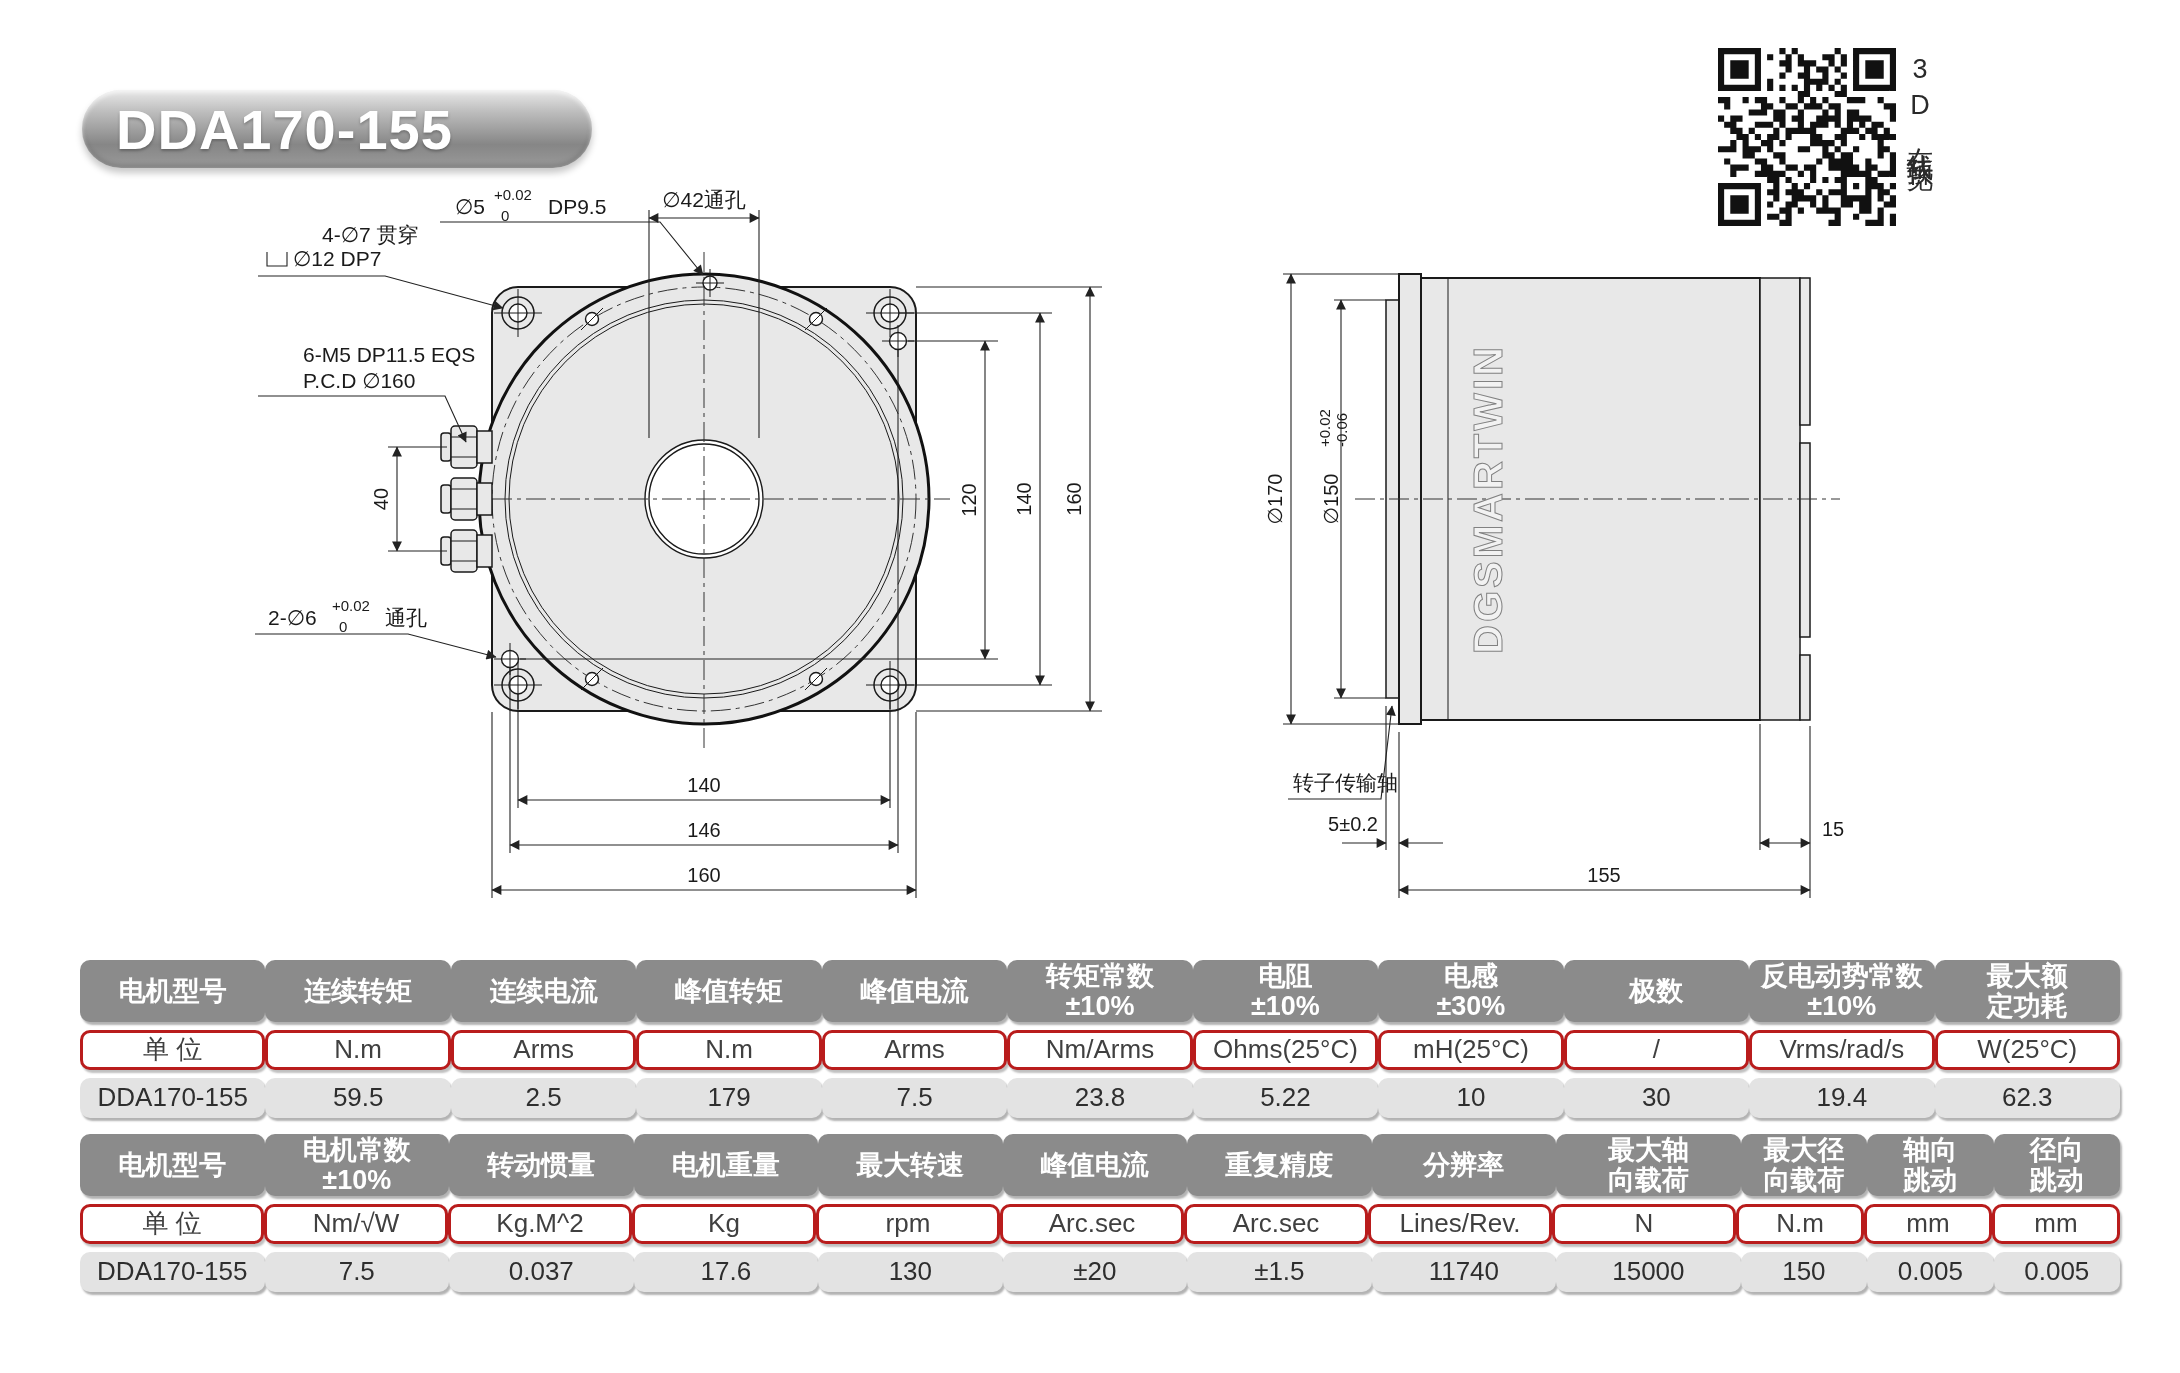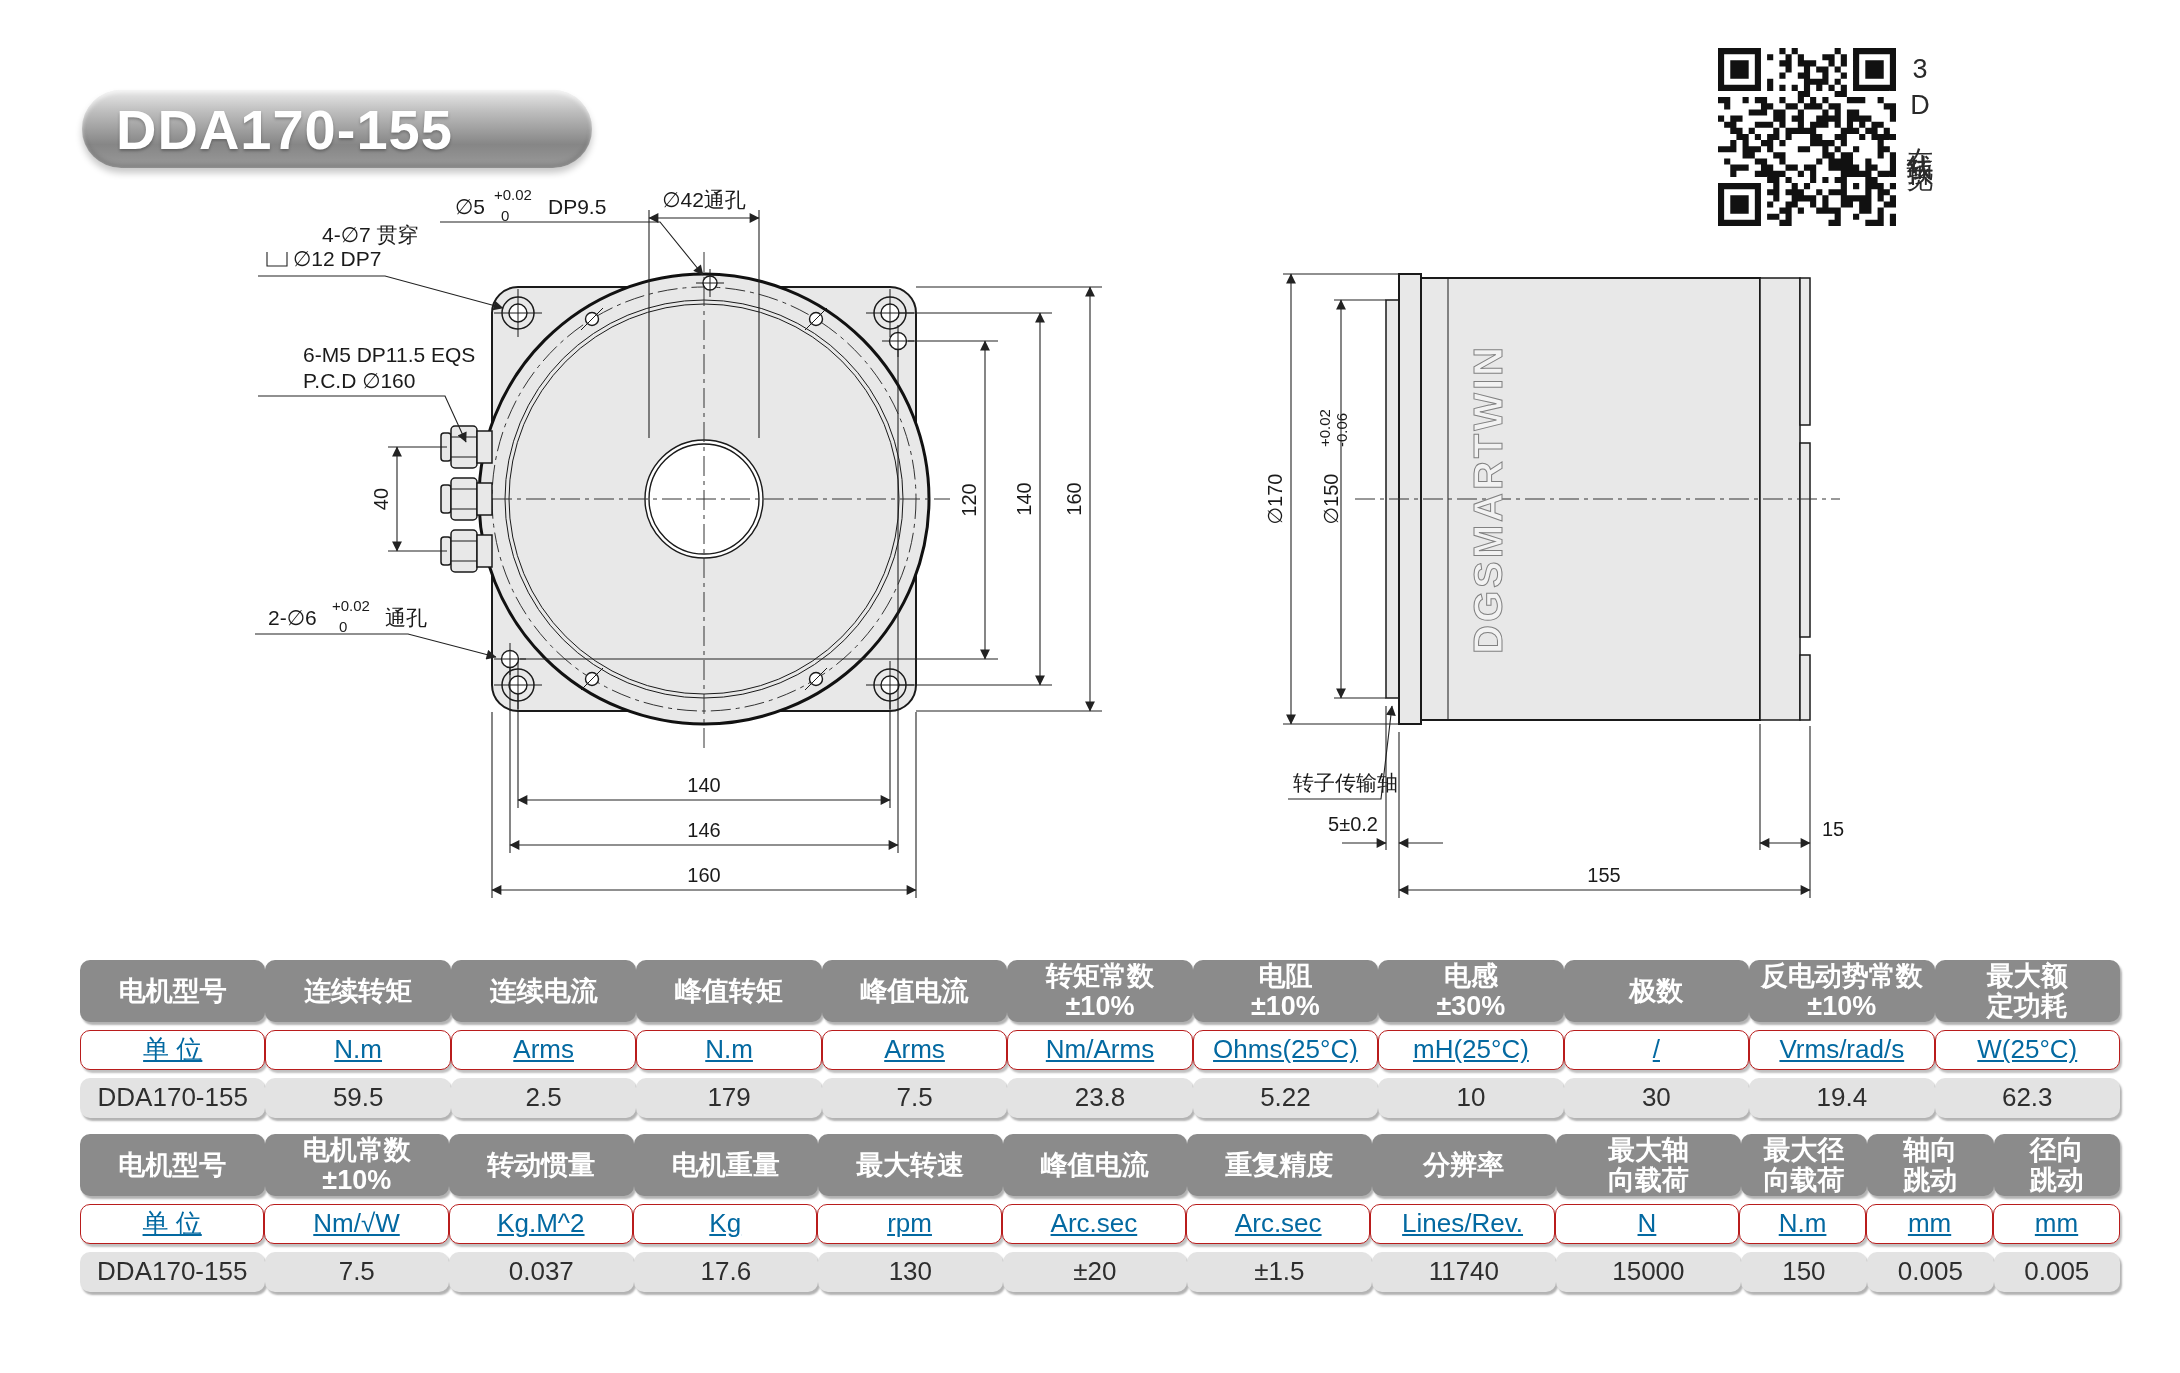--- a/index.html
+++ b/index.html
@@ -36,22 +36,22 @@
 
   
   .tables{position:absolute;left:80px;top:960px;width:2040px;}
   .trow{display:flex;}
   .cell{display:flex;align-items:center;justify-content:center;text-align:center;
         border-radius:10px;box-sizing:border-box;white-space:pre-line;line-height:1.12;}
   .c{flex:178 0 0;}
   .cn{flex:122 0 0;}
   .hc{height:62px;background:#8b8b8b;color:#ffffff;font-weight:bold;font-size:27px;
       box-shadow:2px 3px 2px rgba(0,0,0,0.3);}
-  .uc{height:40px;background:#ffffff;border:1px solid #b91c1c;color:#0369a1;font-size:26px;
-      box-shadow:2px 3px 2px rgba(0,0,0,0.25);text-decoration:underline;}
+  .uc{height:40px;background:#ffffff;border:3px solid #b91c1c;color:#404040;font-size:26px;
+      box-shadow:2px 3px 2px rgba(0,0,0,0.25);}
   .vc{height:40px;background:#e3e3e3;color:#2e2e2e;font-size:26px;
       box-shadow:2px 3px 2px rgba(0,0,0,0.3);}
   .mb8{margin-bottom:8px;} .mb16{margin-bottom:16px;}
 </style>
 </head>
 <body>
 
 <div id="page">
 
   <div class="badge">

